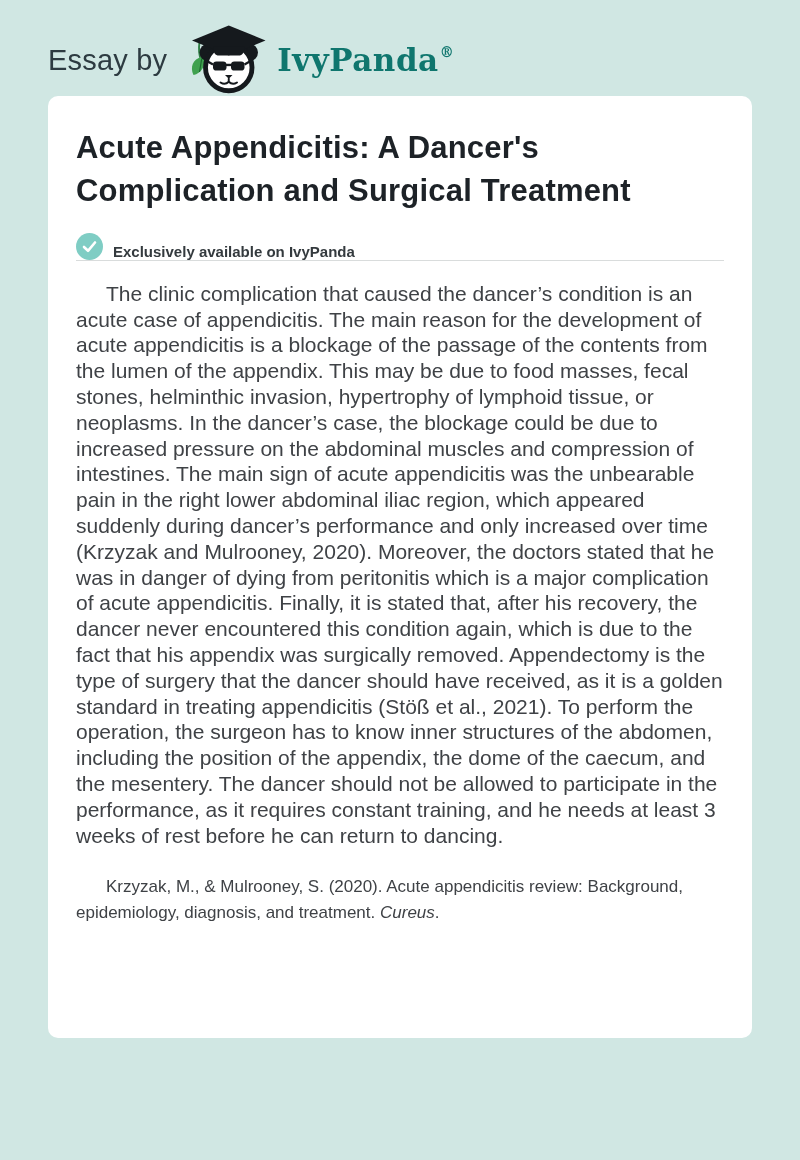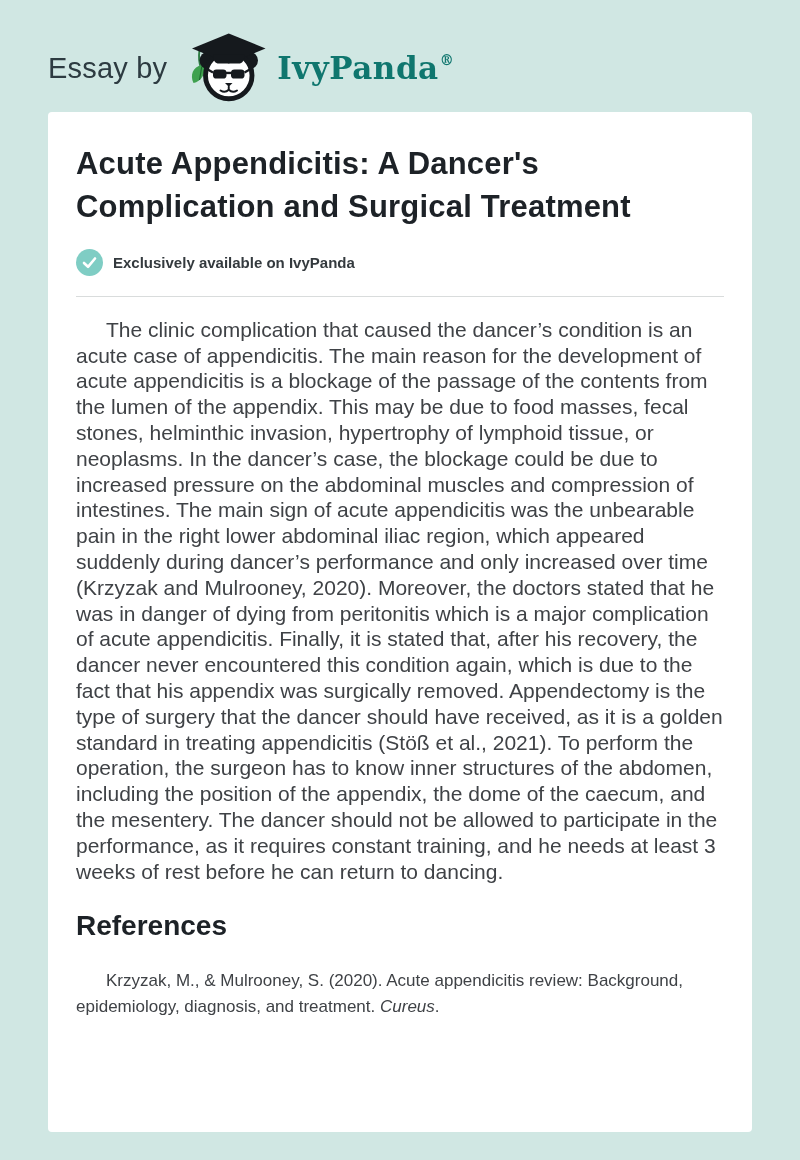--- a/index.html
+++ b/index.html
@@ -10,21 +10,21 @@
     color: #3f4246;
     min-height: 1160px;
   }
   .page { width: 800px; min-height: 1160px; }
 
   
   .site-header {
     display: flex;
     align-items: center;
     padding: 40px 48px 16px 48px;
-    height: 112px;
+    height: 96px;
   }
   .essay-by {
     font-size: 29px;
     color: #2d3b41;
     letter-spacing: 0.2px;
     margin-right: 16px;
   }
   .logo { display: inline-flex; margin-right: 10px; }
   .brand {
     font-family: "DejaVu Serif", "Liberation Serif", serif;
@@ -37,36 +37,35 @@
     font-size: 14px;
     font-weight: 700;
     vertical-align: 14px;
     margin-left: 1px;
   }
 
   
   .card {
     background: #ffffff;
     margin: 0 48px 50px 48px;
-    border-radius: 4px;
+    border-radius: 10px;
     padding: 30px 28px 96px 28px;
   }
   .essay-title {
     font-size: 31px;
     line-height: 1.4;
     font-weight: 700;
     color: #1d2227;
     margin-bottom: 20px;
     letter-spacing: 0.2px;
   }
   .availability {
     display: flex;
-    align-items: center;
+    align-items: flex-end;
     gap: 10px;
-    margin-bottom: 20px;
   }
   .check { display: inline-flex; }
   .avail-text {
     font-size: 15px;
     font-weight: 700;
     color: #343a3e;
   }
   hr.divider {
     border: none;
     border-top: 1px solid #d9dcdc;
@@ -142,19 +141,18 @@
           <path d="M8 14 L12 17.8 L19 9.5" stroke="#ffffff" stroke-width="2.6" fill="none" stroke-linecap="round" stroke-linejoin="round"></path>
         </svg>
       </span>
       <span class="avail-text">Exclusively available on IvyPanda</span>
     </div>
 
     <hr class="divider">
 
     <p class="body-text">The clinic complication that caused the dancer’s condition is an acute case of appendicitis. The main reason for the development of acute appendicitis is a blockage of the passage of the contents from the lumen of the appendix. This may be due to food masses, fecal stones, helminthic invasion, hypertrophy of lymphoid tissue, or neoplasms. In the dancer’s case, the blockage could be due to increased pressure on the abdominal muscles and compression of intestines. The main sign of acute appendicitis was the unbearable pain in the right lower abdominal iliac region, which appeared suddenly during dancer’s performance and only increased over time (Krzyzak and Mulrooney, 2020). Moreover, the doctors stated that he was in danger of dying from peritonitis which is a major complication of acute appendicitis. Finally, it is stated that, after his recovery, the dancer never encountered this condition again, which is due to the fact that his appendix was surgically removed. Appendectomy is the type of surgery that the dancer should have received, as it is a golden standard in treating appendicitis (Stöß et al., 2021). To perform the operation, the surgeon has to know inner structures of the abdomen, including the position of the appendix, the dome of the caecum, and the mesentery. The dancer should not be allowed to participate in the performance, as it requires constant training, and he needs at least 3 weeks of rest before he can return to dancing.</p>
 
-    <h2 class="references-heading">References</h2>
 
     <p class="ref"><span>Krzyzak, M., &amp; Mulrooney, S. (2020). Acute appendicitis review: Background, epidemiology, diagnosis, and treatment. </span><em>Cureus</em><span>.</span></p>
 
 
   </main>
 </div>
 
 </body></html>

